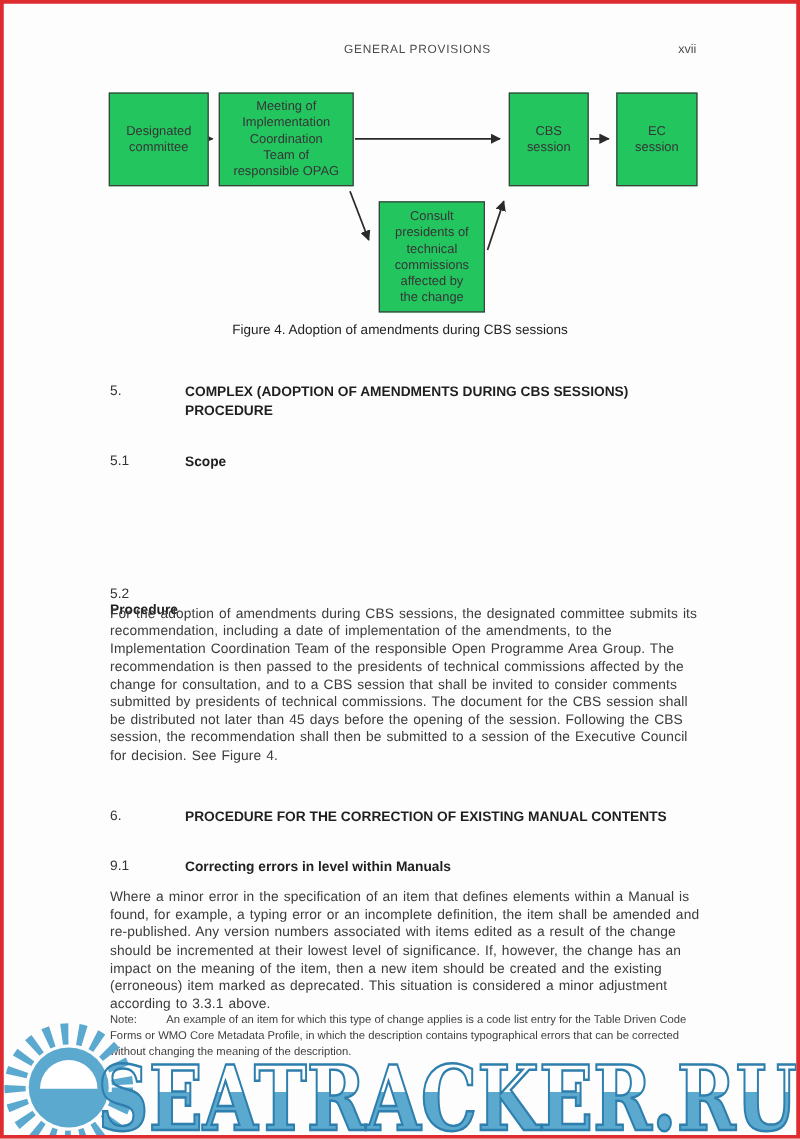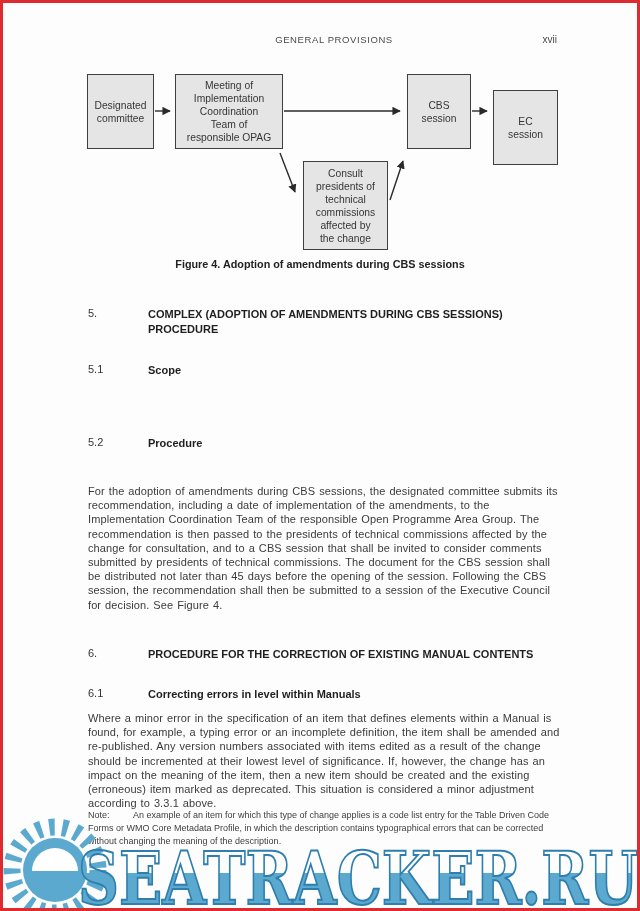--- a/index.html
+++ b/index.html
@@ -30,53 +30,53 @@
     font-size:10px; color:#4a4a4a;
   }
 
   
   .flowchart { position:absolute; left:0; top:0; width:640px; height:260px; }
   .arrows { position:absolute; left:0; top:0; }
   .arrows line { stroke:#2a2a2a; stroke-width:1.4; }
   .fbox {
     position:absolute;
     border:1.5px solid #3f3f3f;
-    background:#e5e5e5;
+    background:#22c55e;
     box-sizing:border-box;
     display:flex; align-items:center; justify-content:center;
     text-align:center;
     font-size:10.3px; line-height:13px; color:#363636;
     white-space:pre-line;
   }
-  .b1 { left:84px;  top:71px;  width:67px;  height:75px; }
+  .b1 { left:84px;  top:71px;  width:80px;  height:75px; }
   .b2 { left:172px; top:71px;  width:108px; height:75px; }
   .b3 { left:404px; top:71px;  width:64px;  height:75px; }
-  .b4 { left:490px; top:71px;  width:65px;  height:75px;margin-top:16px; }
+  .b4 { left:490px; top:71px;  width:65px;  height:75px; }
   .b5 { left:300px; top:158px; width:85px;  height:89px; }
 
   .caption {
     position:absolute; left:0; right:0; top:255px;
     text-align:center;
-    font-size:10.8px; font-weight:bold; color:#222;
+    font-size:10.8px; font-weight:normal; color:#222;
   }
 
   
   .sec { position:absolute; left:85px; width:472px; display:flex; }
   .sec .num { flex:none; width:60px; font-size:11px; color:#333; }
   .sec .ttl { font-size:11px; font-weight:bold; color:#1f1f1f; line-height:15px; max-width:410px; }
   .para {
     position:absolute; left:85px; width:472px;
     font-size:11px; line-height:14.2px; color:#3b3b3b;
     letter-spacing:0.1px; word-spacing:0.8px;
     text-align:left;
   }
   .sec5  { top:304px; }
   .sec51 { top:360px; }
   .p51   { top:386px; }
-  .sec52 { top:433px; }
+  .sec52 { top:466px;flex-direction:column; }
   .p52   { top:481px; }
   .sec6  { top:644px; }
   .sec61 { top:684px; }
   .p61   { top:708px; }
 
   .note {
     position:absolute; left:85px; top:806px; width:476px;
     font-size:9px; line-height:13px; color:#3e3e3e;
   }
   .note-label { display:inline-block; width:45px; }
@@ -145,21 +145,21 @@
     <span class="ttl">Procedure</span>
   </div>
   <div class="para p52">For the adoption of amendments during CBS sessions, the designated committee submits its recommendation, including a date of implementation of the amendments, to the Implementation Coordination Team of the responsible Open Programme Area Group. The recommendation is then passed to the presidents of technical commissions affected by the change for consultation, and to a CBS session that shall be invited to consider comments submitted by presidents of technical commissions. The document for the CBS session shall be distributed not later than 45 days before the opening of the session. Following the CBS session, the recommendation shall then be submitted to a session of the Executive Council for decision. See Figure 4.</div>
 
   <div class="sec sec6">
     <span class="num">6.</span>
     <span class="ttl">PROCEDURE FOR THE CORRECTION OF EXISTING MANUAL CONTENTS</span>
   </div>
 
   <div class="sec sec61">
-    <span class="num">6.1</span>
+    <span class="num">9.1</span>
     <span class="ttl">Correcting errors in level within Manuals</span>
   </div>
   <div class="para p61">Where a minor error in the specification of an item that defines elements within a Manual is found, for example, a typing error or an incomplete definition, the item shall be amended and re-published. Any version numbers associated with items edited as a result of the change should be incremented at their lowest level of significance. If, however, the change has an impact on the meaning of the item, then a new item should be created and the existing (erroneous) item marked as deprecated. This situation is considered a minor adjustment according to 3.3.1 above.</div>
 
   <div class="note">
     <span class="note-label">Note:</span><span>An example of an item for which this type of change applies is a code list entry for the Table Driven Code Forms or WMO Core Metadata Profile, in which the description contains typographical errors that can be corrected without changing the meaning of the description.</span>
   </div>
 
   <svg class="wm wm-sun" width="124" height="124" viewBox="0 0 124 124">
     <circle cx="62" cy="62" r="43" fill="none" stroke="#5ca9cf" stroke-width="17" stroke-dasharray="5.5 7.6"></circle>

